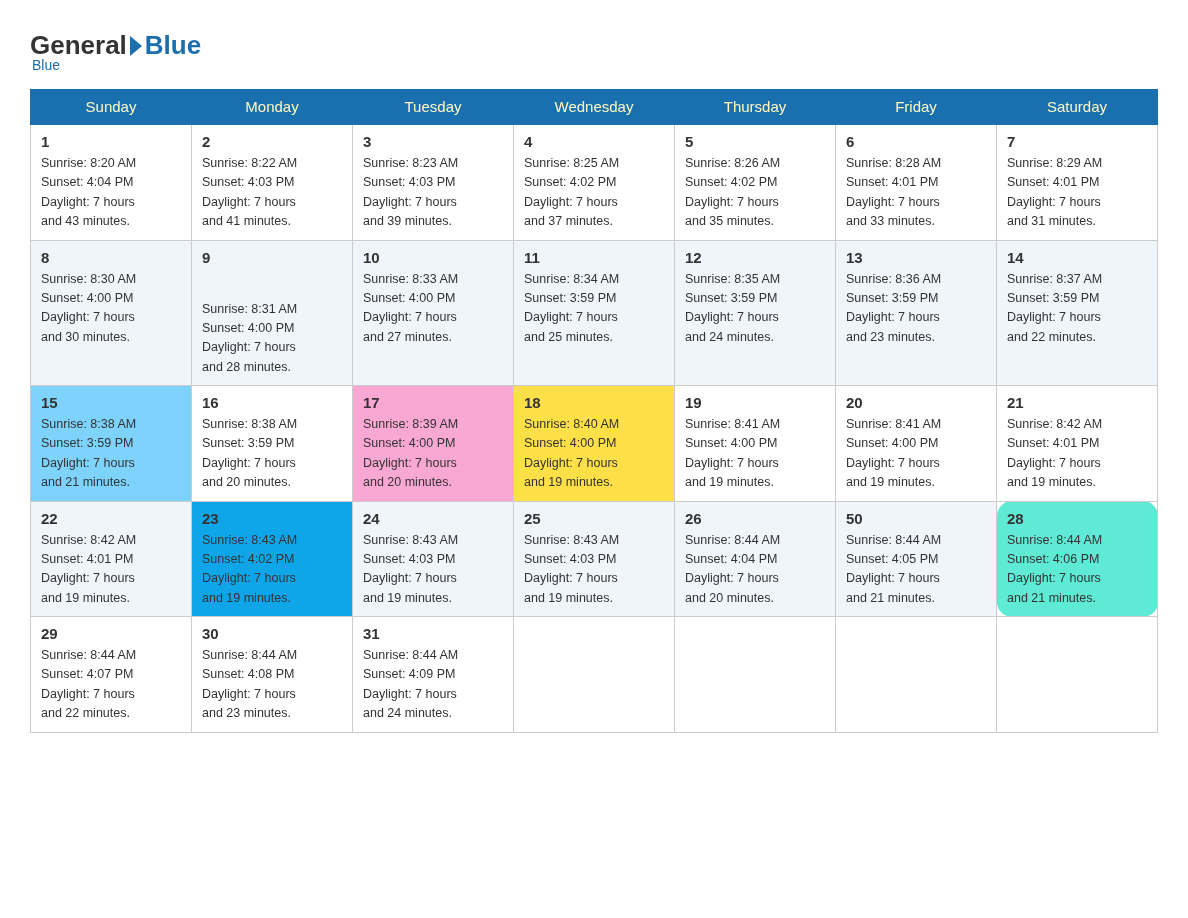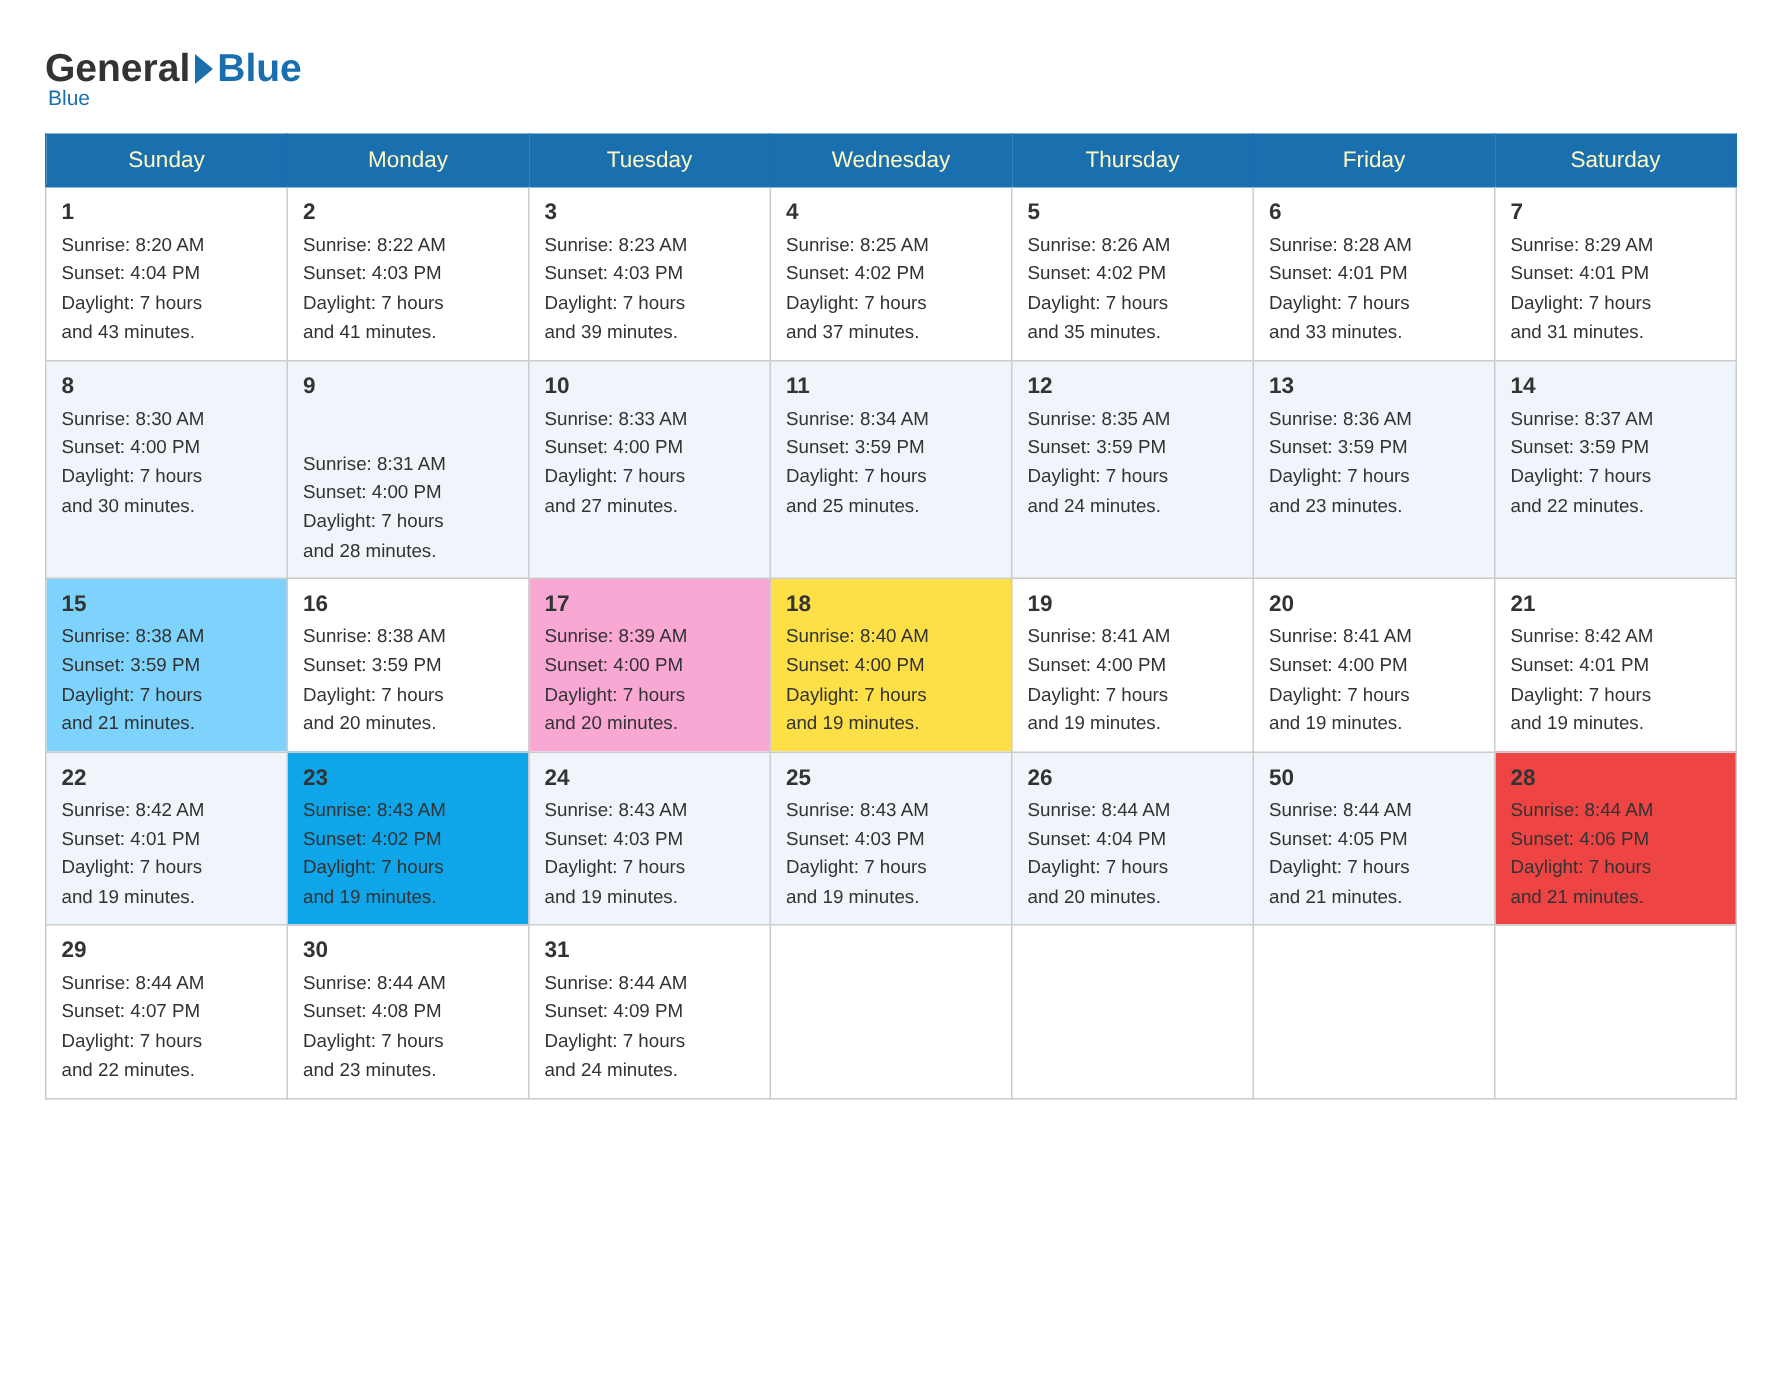--- a/index.html
+++ b/index.html
@@ -306,21 +306,21 @@
 Daylight: 7 hours
 and 20 minutes.</div>
         </td>
         <td style="background-color: rgb(240, 245, 251);">
           <span class="day-num">50</span>
           <div class="day-info" style="white-space: pre-line;">Sunrise: 8:44 AM
 Sunset: 4:05 PM
 Daylight: 7 hours
 and 21 minutes.</div>
         </td>
-        <td style="background-color: #ef4444;">
+        <td style="background-color: #5eead4; border-radius: 15px;">
           <span class="day-num">28</span>
           <div class="day-info" style="white-space: pre-line;">Sunrise: 8:44 AM
 Sunset: 4:06 PM
 Daylight: 7 hours
 and 21 minutes.</div>
         </td>
       </tr>
       <tr>
         <td style="background-color: rgb(255, 255, 255);">
           <span class="day-num">29</span>

